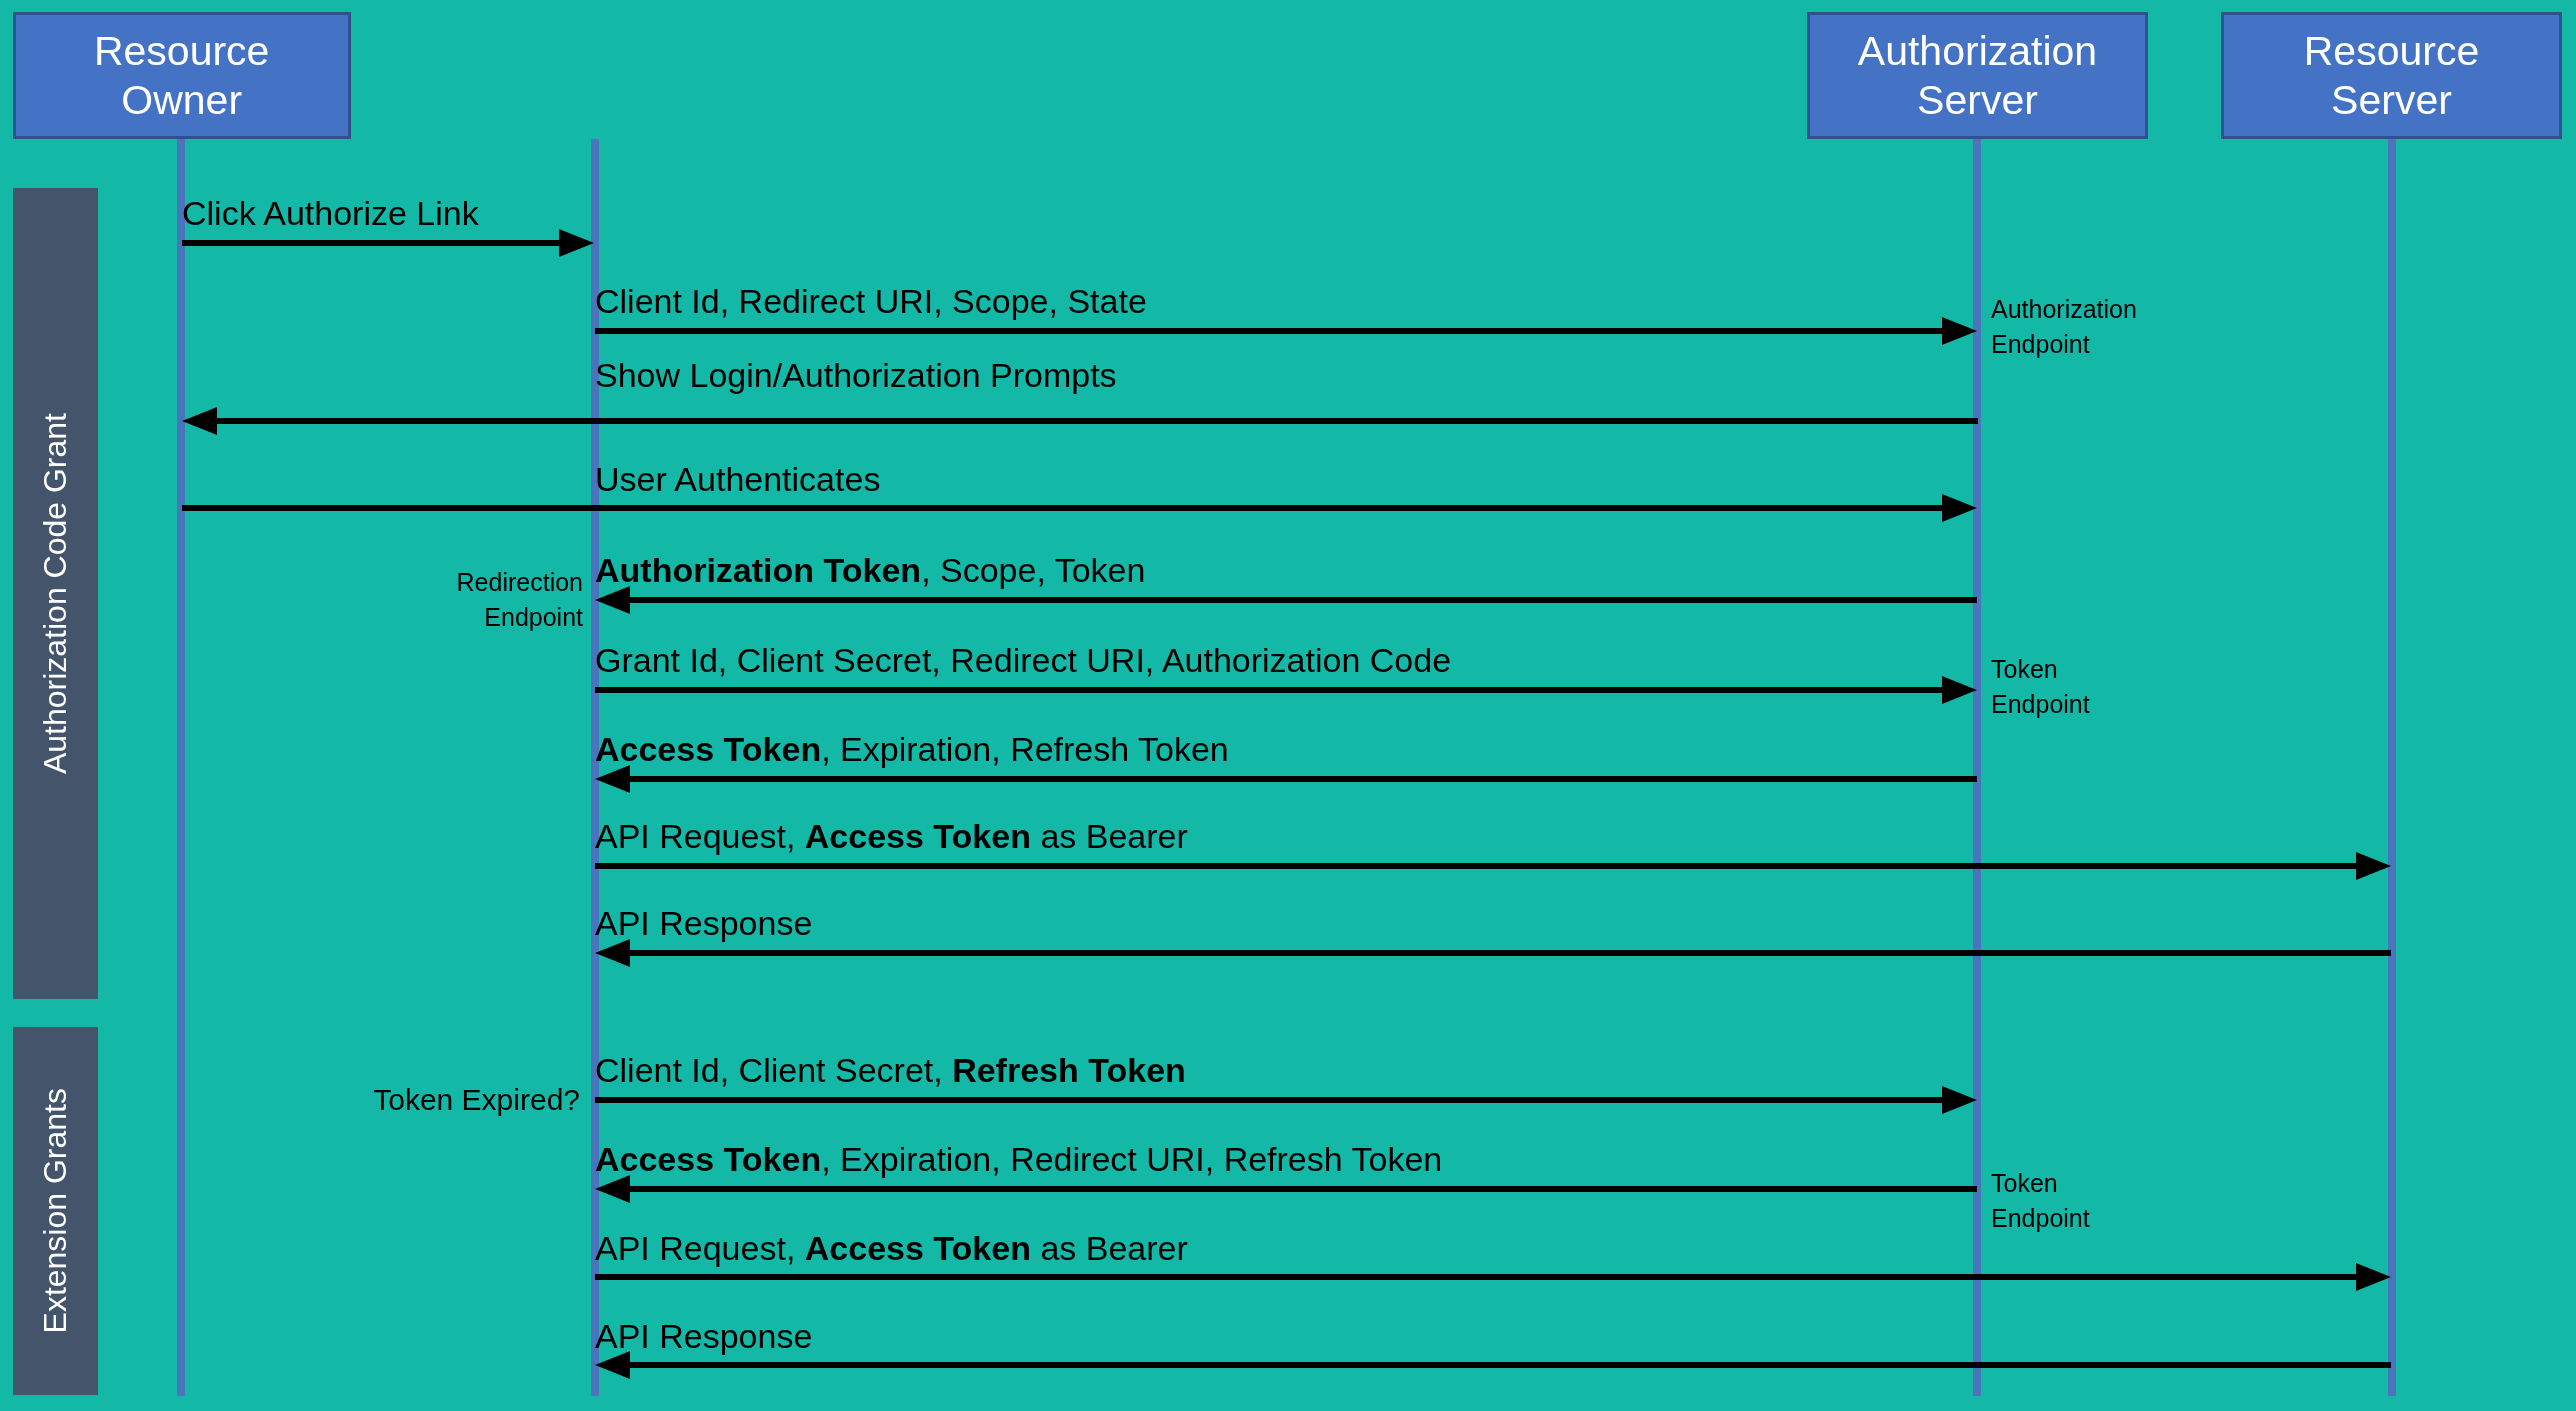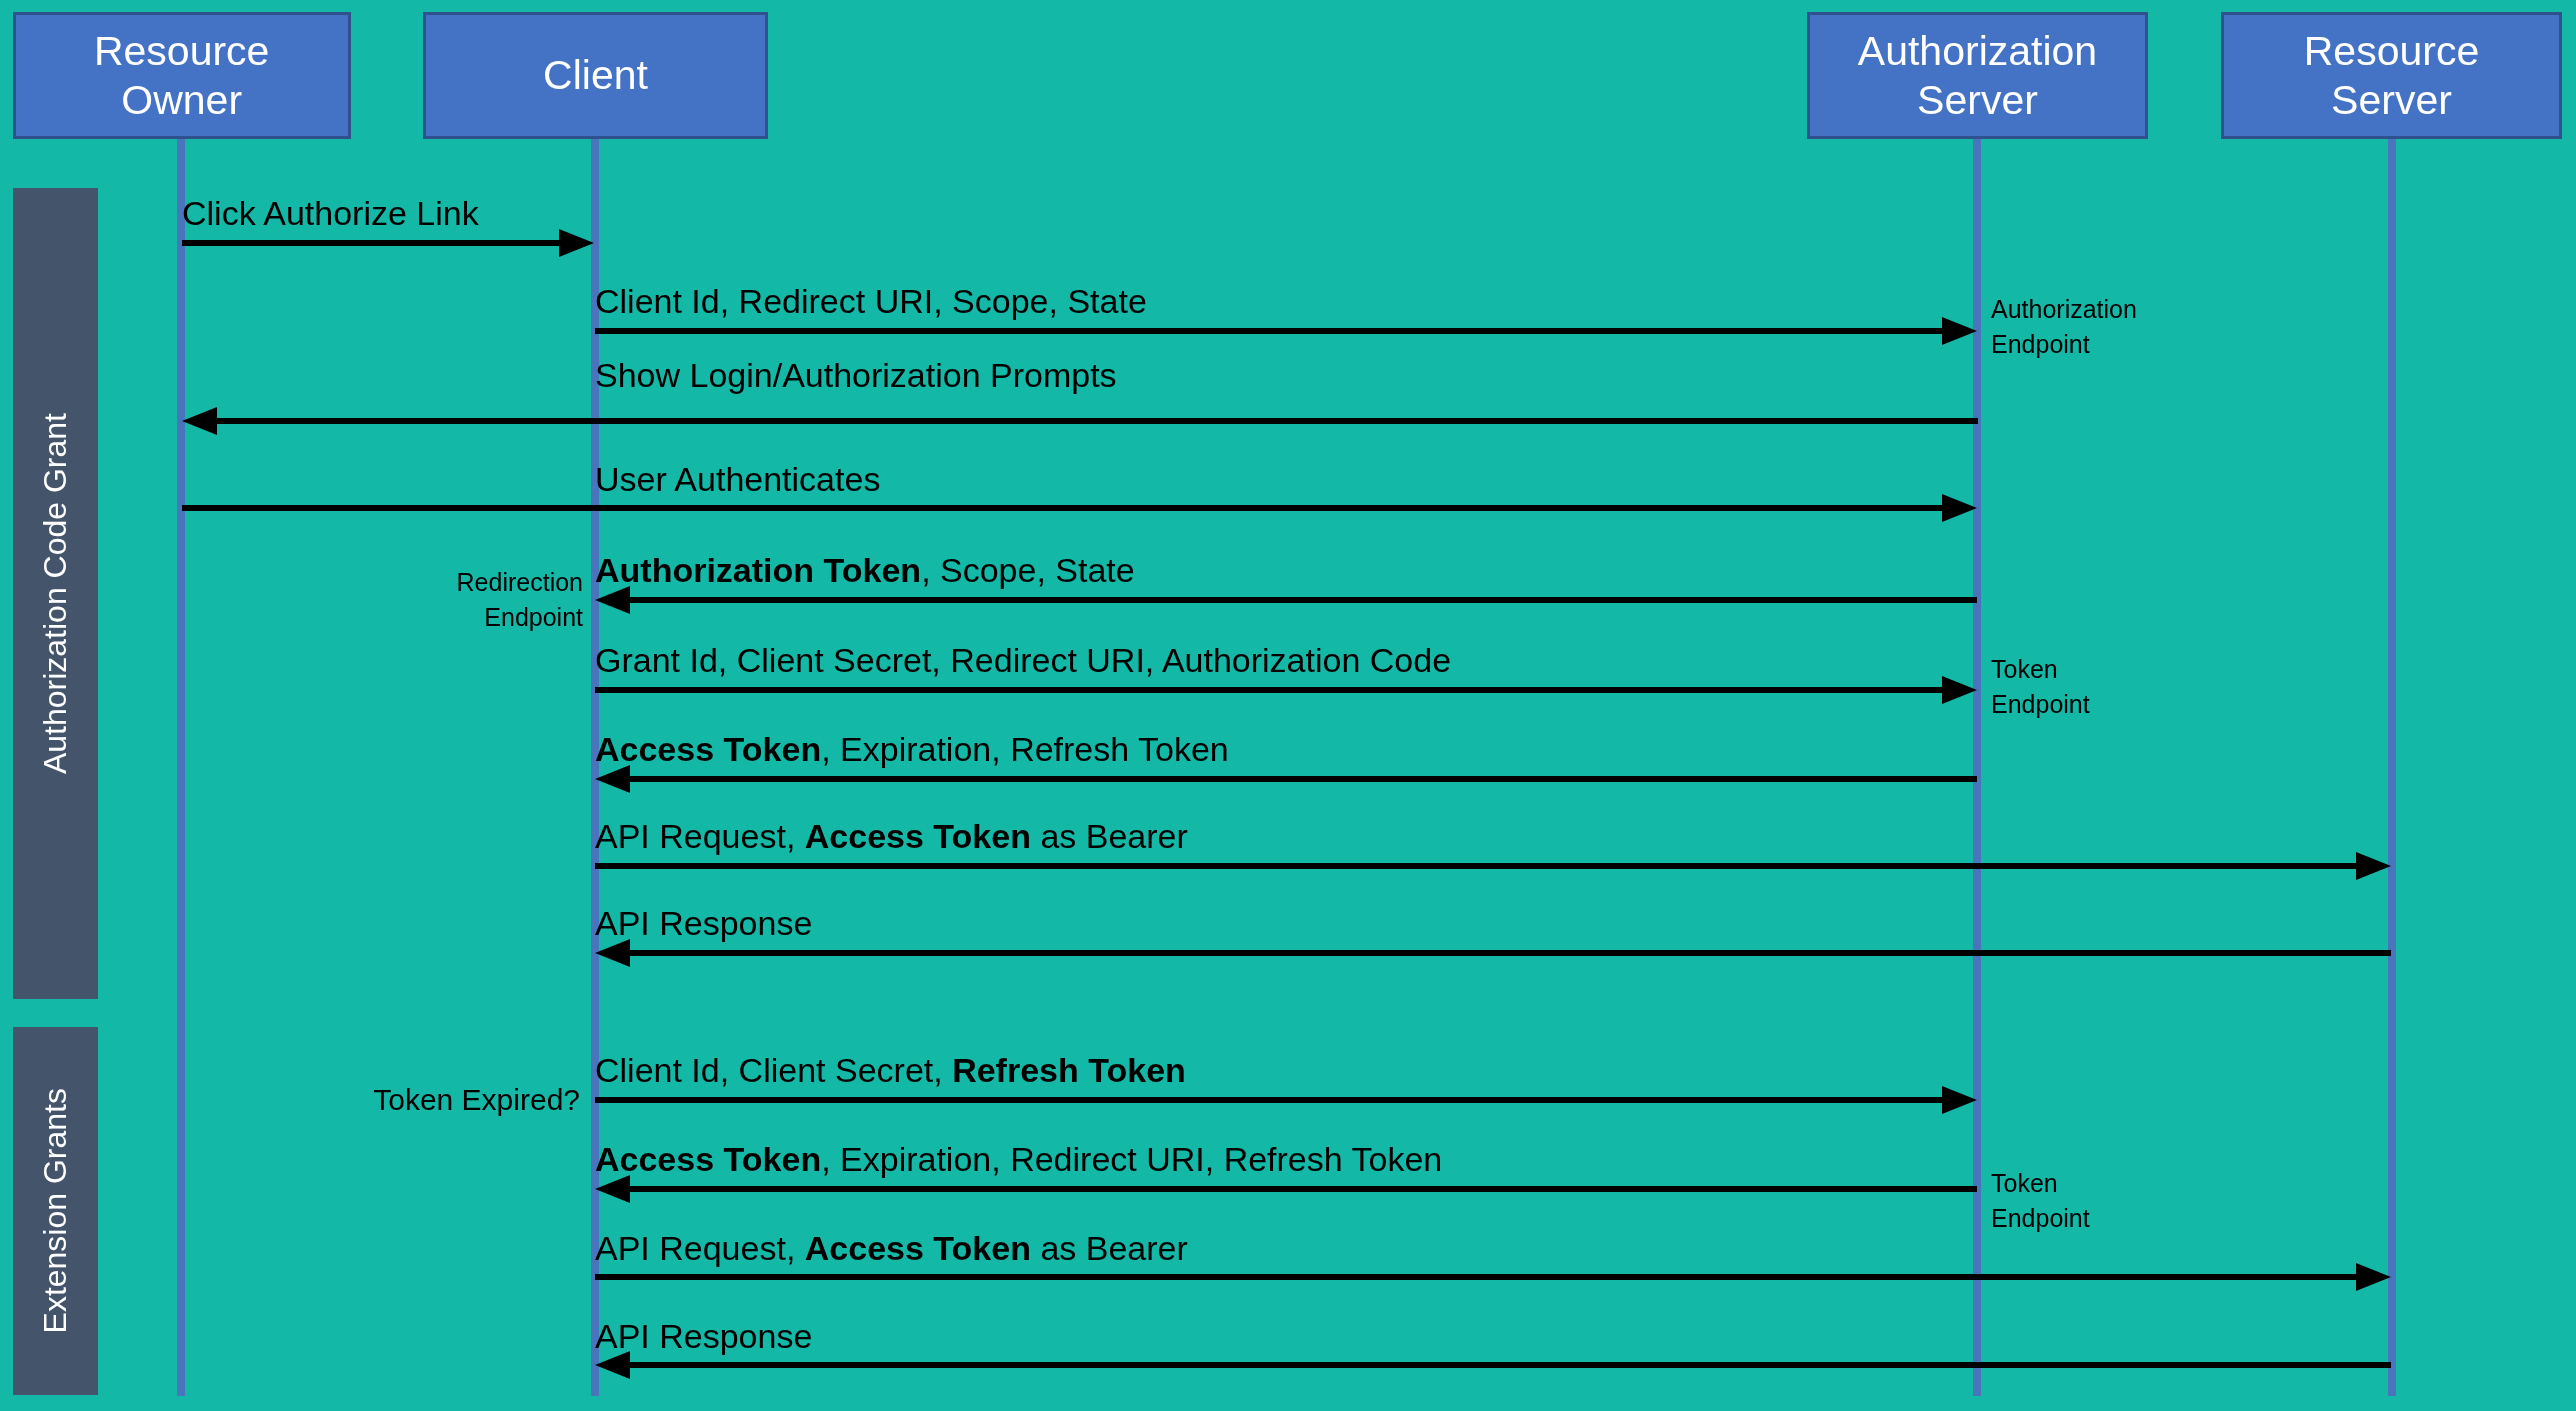--- a/index.html
+++ b/index.html
@@ -24,23 +24,20 @@
   .note{position:absolute;font-size:30px;white-space:nowrap;text-align:right;}
 </style>
 </head>
 <body>
 
 <div id="stage">
 
   <div class="actor" style="left:12.7px;width:338px;">
     <div>Resource</div>
     <div>Owner</div>
-  </div>
-  <div class="actor" style="left:423px;width:345px;">
-    <div>Client</div>
   </div>
   <div class="actor" style="left:1807px;width:341px;">
     <div>Authorization</div>
     <div>Server</div>
   </div>
   <div class="actor" style="left:2221px;width:341px;">
     <div>Resource</div>
     <div>Server</div>
   </div>
 
@@ -74,21 +71,21 @@
     <div class="line" style="left:212px;top:418px;width:1766px;"></div>
   </div>
 
   <div>
     <div class="msg-label" style="left:595px;top:460px;width:1383px;"><span>User Authenticates</span></div>
     <div class="line" style="left:182px;top:505px;width:1766px;"></div>
     <div class="head head-right" style="left:1942px;top:494px;"></div>
   </div>
 
   <div>
-    <div class="msg-label" style="left:595px;top:551px;width:1383px;"><span class="b">Authorization Token</span><span>, Scope, State</span></div>
+    <div class="msg-label" style="left:595px;top:551px;width:1383px;"><span class="b">Authorization Token</span><span>, Scope, Token</span></div>
     <div class="head head-left" style="left:595px;top:586px;"></div>
     <div class="line" style="left:625px;top:597px;width:1352px;"></div>
   </div>
 
   <div>
     <div class="msg-label" style="left:595px;top:641px;width:1383px;"><span>Grant Id, Client Secret, Redirect URI, Authorization Code</span></div>
     <div class="line" style="left:595px;top:687px;width:1352px;"></div>
     <div class="head head-right" style="left:1942px;top:676px;"></div>
   </div>
 

